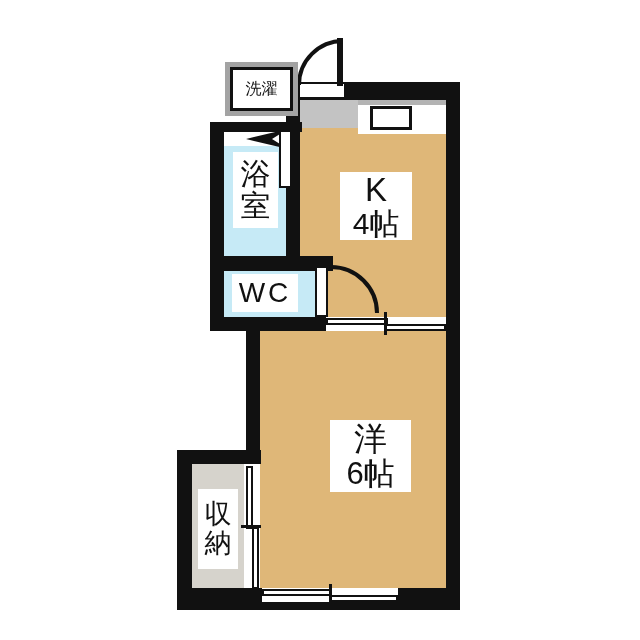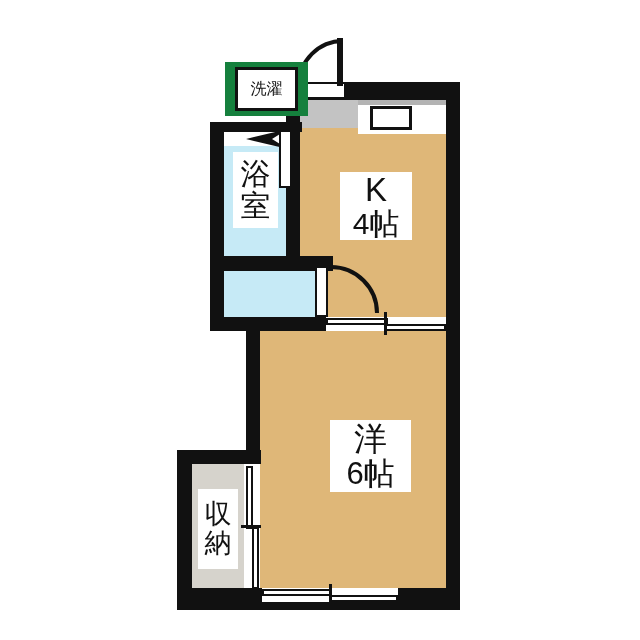--- a/index.html
+++ b/index.html
@@ -69,31 +69,34 @@
   <div class="panel" style="left:246px;top:466px;width:7px;height:63px;"></div>
   <div class="panel" style="left:252px;top:527px;width:7px;height:62px;"></div>
   <div class="tick" style="left:241px;top:525px;width:20px;height:3px;"></div>
 
   <svg class="overlay" width="640" height="640" viewBox="0 0 640 640">
     <path d="M 299 85 A 44 44 0 0 1 343 41" fill="none" stroke="#111" stroke-width="4"></path>
     <path d="M 331 267 A 46 46 0 0 1 377 313" fill="none" stroke="#111" stroke-width="4"></path>
     <polygon points="246,139 288,129 272,139 288,149" fill="#111"></polygon>
   </svg>
 
-  <div class="washer-outer" style="left: 225px; top: 62px; width: 83px; height: 54px; background: #15803d;">
+  <div class="washer-outer" style="left: 225px; top: 62px; width: 73px; height: 54px; background: #a3a3a3;">
     <div class="washer-inner">
       <span>洗濯</span>
     </div>
   </div>
 
   <div class="lbl" style="left:233px;top:152px;width:45px;height:76px;font-size:30px;">
     <span>浴</span>
     <span>室</span>
   </div>
 
+  <div class="lbl" style="left:232px;top:274px;width:66px;height:38px;font-size:28px;letter-spacing:3px;">
+    <span>WC</span>
+  </div>
 
   <div class="lbl" style="left:340px;top:172px;width:72px;height:68px;font-size:30px;">
     <span style="font-size:33px;">K</span>
     <span>4帖</span>
   </div>
 
   <div class="lbl" style="left:330px;top:420px;width:81px;height:72px;font-size:31px;">
     <span style="font-size:33px;">洋</span>
     <span>6帖</span>
   </div>

